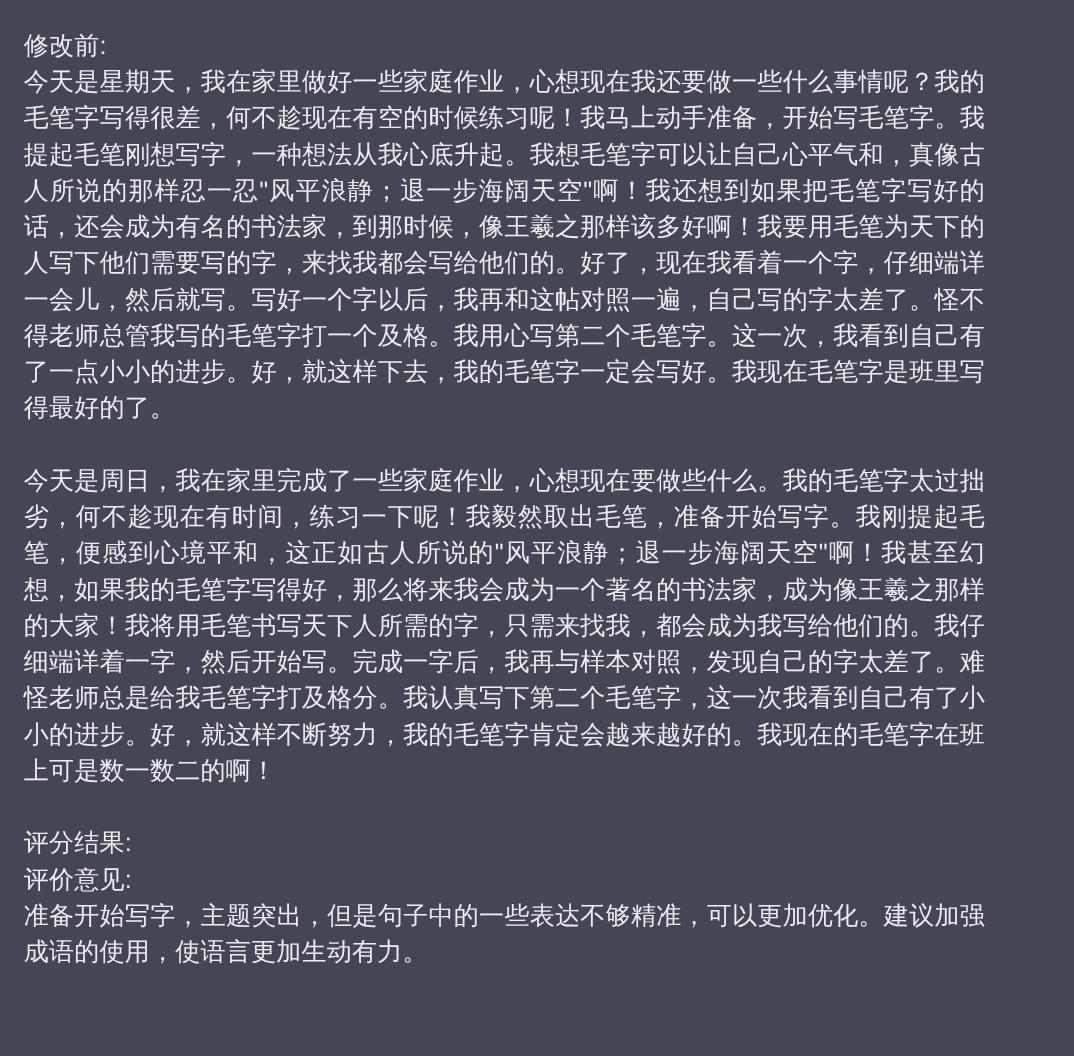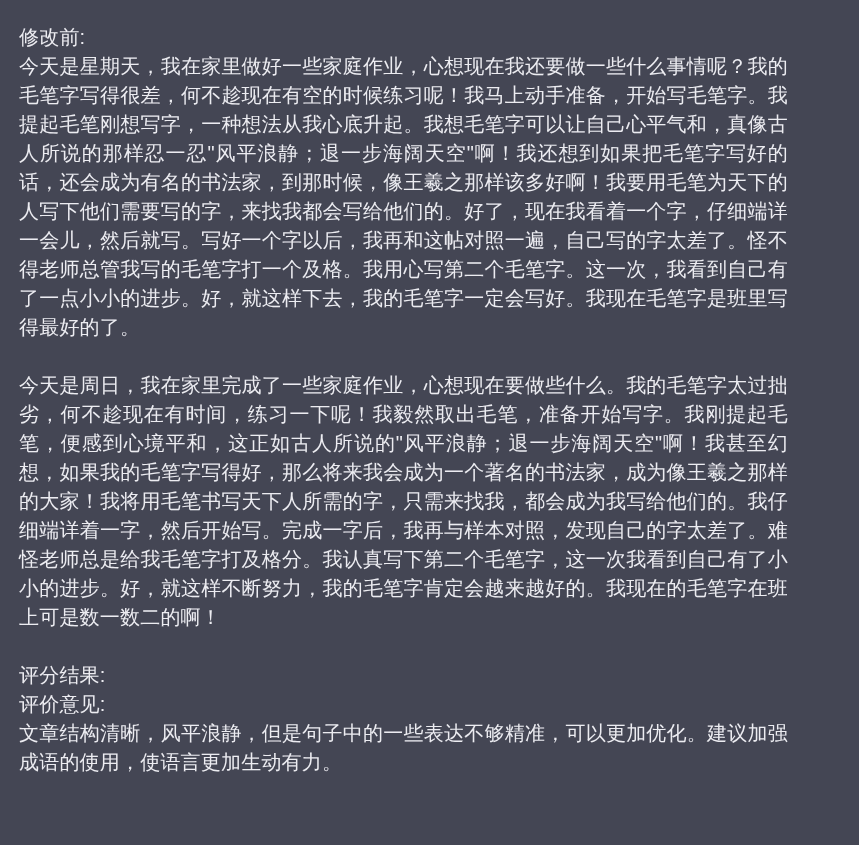--- a/index.html
+++ b/index.html
@@ -44,16 +44,16 @@
     <div class="line">今天是星期天，我在家里做好一些家庭作业，心想现在我还要做一些什么事情呢？我的毛笔字写得很差，何不趁现在有空的时候练习呢！我马上动手准备，开始写毛笔字。我提起毛笔刚想写字，一种想法从我心底升起。我想毛笔字可以让自己心平气和，真像古人所说的那样忍一忍"风平浪静；退一步海阔天空"啊！我还想到如果把毛笔字写好的话，还会成为有名的书法家，到那时候，像王羲之那样该多好啊！我要用毛笔为天下的人写下他们需要写的字，来找我都会写给他们的。好了，现在我看着一个字，仔细端详一会儿，然后就写。写好一个字以后，我再和这帖对照一遍，自己写的字太差了。怪不得老师总管我写的毛笔字打一个及格。我用心写第二个毛笔字。这一次，我看到自己有了一点小小的进步。好，就这样下去，我的毛笔字一定会写好。我现在毛笔字是班里写得最好的了。</div>
   </div>
 
   <div class="block">
     <div class="line">今天是周日，我在家里完成了一些家庭作业，心想现在要做些什么。我的毛笔字太过拙劣，何不趁现在有时间，练习一下呢！我毅然取出毛笔，准备开始写字。我刚提起毛笔，便感到心境平和，这正如古人所说的"风平浪静；退一步海阔天空"啊！我甚至幻想，如果我的毛笔字写得好，那么将来我会成为一个著名的书法家，成为像王羲之那样的大家！我将用毛笔书写天下人所需的字，只需来找我，都会成为我写给他们的。我仔细端详着一字，然后开始写。完成一字后，我再与样本对照，发现自己的字太差了。难怪老师总是给我毛笔字打及格分。我认真写下第二个毛笔字，这一次我看到自己有了小小的进步。好，就这样不断努力，我的毛笔字肯定会越来越好的。我现在的毛笔字在班上可是数一数二的啊！</div>
   </div>
 
   <div class="block last">
     <div class="line">评分结果:</div>
     <div class="line">评价意见:</div>
-    <div class="line">文章结构清晰，风平浪静，但是句子中的一些表达不够精准，可以更加优化。建议加强成语的使用，使语言更加生动有力。</div>
+    <div class="line">准备开始写字，主题突出，但是句子中的一些表达不够精准，可以更加优化。建议加强成语的使用，使语言更加生动有力。</div>
   </div>
 
 </div>
 
 </body></html>

